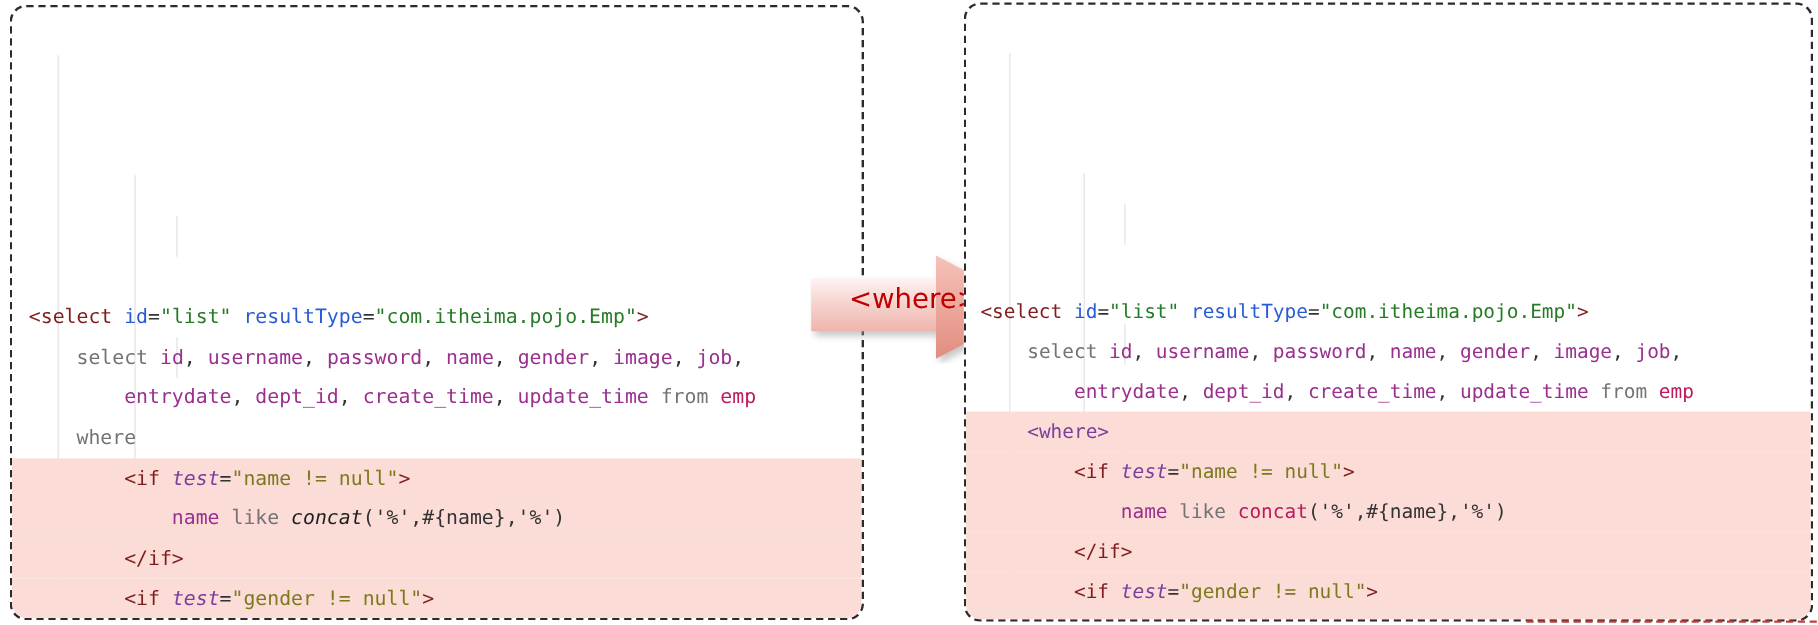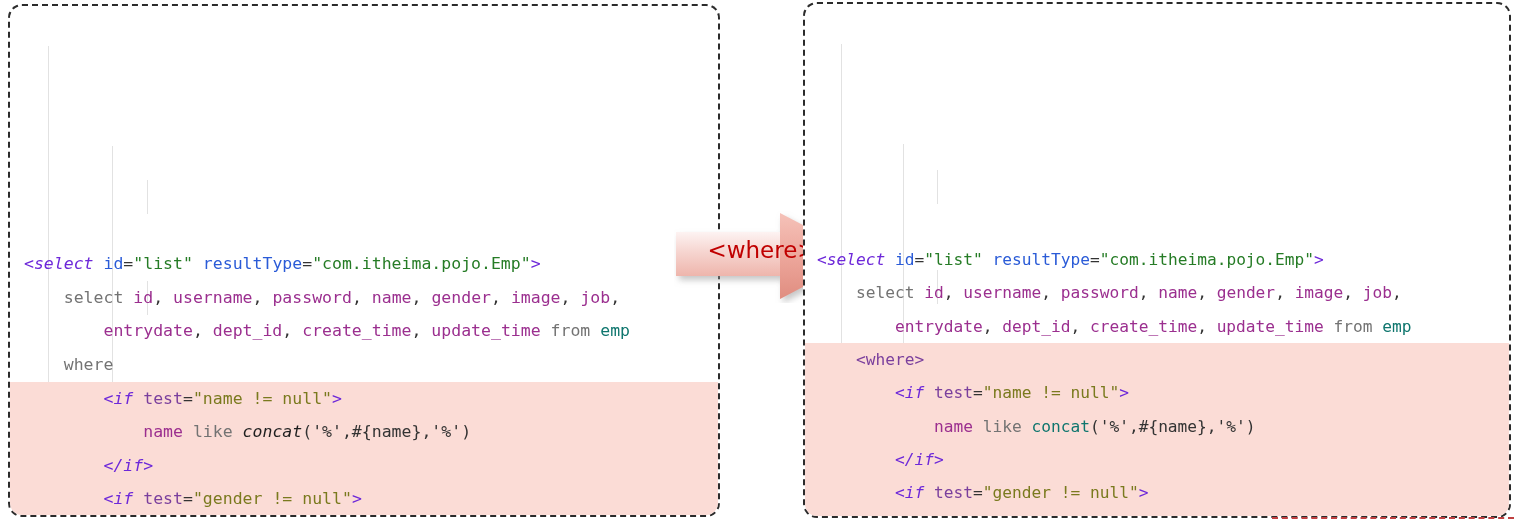--- a/index.html
+++ b/index.html
@@ -46,29 +46,29 @@
   
   .guide{
     position:absolute;
     top:0;bottom:0;
     width:1px;
     background:#e2e2e2;
     pointer-events:none;
   }
 
   
-  .t-tag      {color:#6d28d9;font-style:italic;}      
+  .t-tag      {color:#7f1d1d;}      
   .t-tagp     {color:#7a3f9d;}      
   .t-attr     {color:#2a5bd7;}      
-  .t-attrv    {color:#7a3f9d;}      
+  .t-attrv    {color:#7a3f9d;font-style:italic;}      
   .t-str      {color:#267c26;}      
   .t-olive    {color:#7a7a1e;}      
   .t-kw       {color:#737373;}      
   .t-col      {color:#9b2f8f;}      
-  .t-plain    {color:#0f766e;}
+  .t-plain    {color:#be185d;}
   .t-fn       {color:#1f1f1f;font-style:italic;}
   .t-punc     {color:#333333;}
 
   
   #arrow-group{
     position:absolute;
     left:674px;top:211px;
     width:200px;height:92px;
   }
   #arrow-group svg{display:block;}

